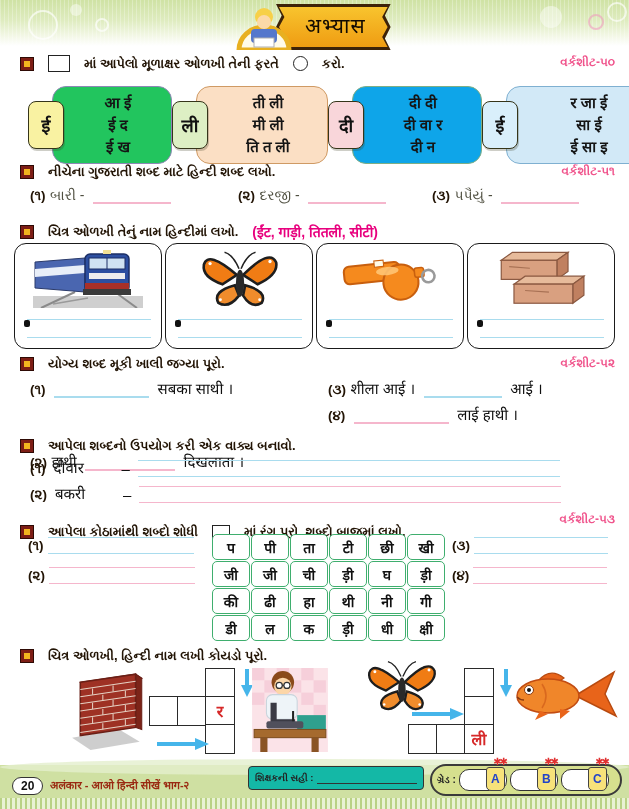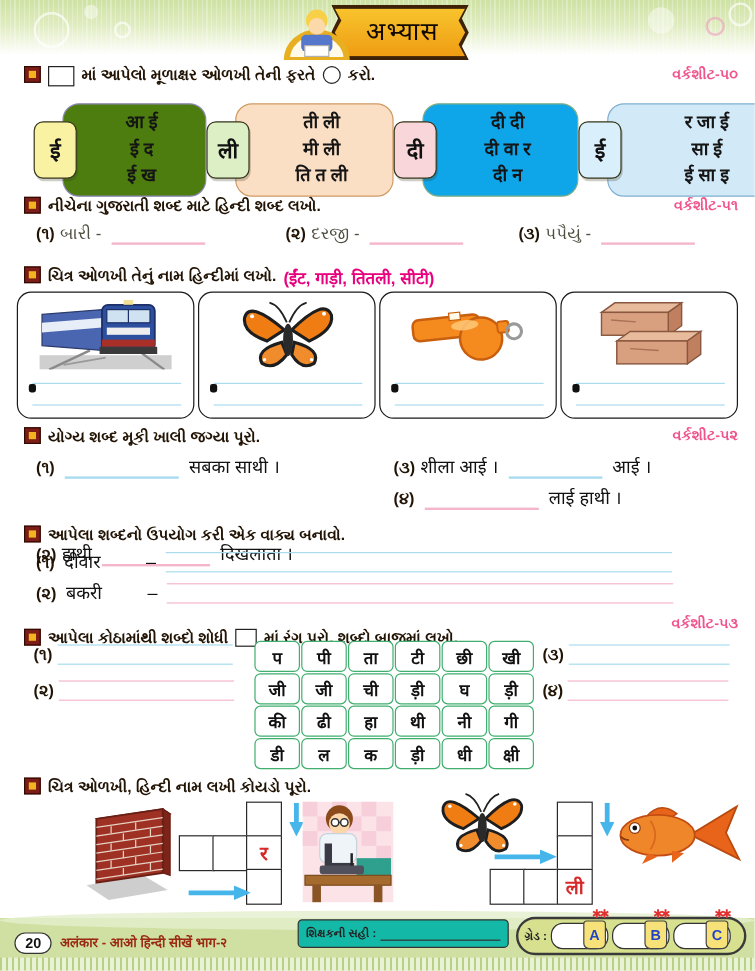--- a/index.html
+++ b/index.html
@@ -17,21 +17,21 @@
 
   
   .banner{position:absolute;top:4px;left:236px;display:flex;align-items:center;z-index:3;}
   .arch{margin-right:-16px;z-index:2;}
   .plank{background:#3d2208;padding:3px;clip-path:polygon(0 0,100% 0,95% 25%,100% 50%,95% 75%,100% 100%,0 100%,5% 75%,0 50%,5% 25%);}
   .plank-in{background:linear-gradient(180deg,#f8c42e,#ef9c12);padding:4px 22px 8px 26px;
     clip-path:polygon(0 0,100% 0,95% 25%,100% 50%,95% 75%,100% 100%,0 100%,5% 75%,0 50%,5% 25%);
     font-size:21px;font-weight:normal;color:#120a02;letter-spacing:1px;}
 
   
-  .q{position:absolute;left:20px;display:flex;gap:6px;
+  .q{position:absolute;left:20px;display:flex;align-items:center;gap:14px;
      font-weight:bold;color:#221405;font-size:13px;white-space:nowrap;}
   .bullet{flex:0 0 auto;width:12px;height:12px;background:#7d1d15;border:1.5px solid #2e0a05;position:relative;}
   .bullet::after{content:"";position:absolute;inset:3px;background:#f2b51f;}
   .sq{display:inline-block;width:20px;height:15px;background:#fff;border:1.5px solid #222;vertical-align:middle;}
   .sq.small{width:16px;height:13px;}
   .circ{display:inline-block;width:13px;height:13px;background:#fff;border:1.5px solid #222;border-radius:50%;vertical-align:middle;}
   .ws{position:absolute;right:14px;color:#f0548c;font-weight:bold;font-size:12px;}
 
   .num{font-weight:bold;color:#221405;font-size:13.5px;}
   .guj{color:#4f4f40;font-size:14px;}
@@ -45,21 +45,21 @@
 
   
   .lrow{position:absolute;top:86px;left:28px;right:8px;display:flex;justify-content:space-between;}
   .lgroup{display:flex;align-items:center;}
   .ltab{position:relative;z-index:2;width:34px;height:46px;border:1.8px solid #35351a;border-radius:8px;
     display:flex;align-items:center;justify-content:center;font-size:18px;font-weight:bold;color:#111;
     margin-right:-12px;box-shadow:1px 2px 0 rgba(60,60,30,.25);}
   .lbox{height:76px;border:1.8px solid;border-radius:14px;display:flex;flex-direction:column;
     justify-content:center;text-align:center;font-size:15px;font-weight:bold;color:#151515;
     line-height:1.45;padding-left:12px;}
-  .t1{background:#f9f2a2;} .b1{width:106px;background:#4d7c0f;border-color:#8d87b5;}
+  .t1{background:#f9f2a2;} .b1{width:106px;background:#22c55e;border-color:#8d87b5;}
   .t2{background:#ddefc4;} .b2{width:118px;background:#fbdfc4;border-color:#cf9a64;}
   .t3{background:#f9d6da;} .b3{width:116px;background:#0ea5e9;border-color:#7fae85;}
   .t4{background:#d9effb;} .b4{width:140px;background:#d2e9f7;border-color:#7fb0d1;}
 
   
   .cards{position:absolute;top:243px;left:14px;right:14px;display:flex;justify-content:space-between;}
   .card{width:146px;height:104px;border:1.6px solid #1a1a1a;border-radius:12px;background:#fff;position:relative;}
   .cimg{height:66px;display:flex;align-items:center;justify-content:center;overflow:hidden;}
   .cline{position:absolute;left:12px;right:10px;border-top:1.7px solid #a9dcee;}
   .cl1{bottom:28px;} .cl2{bottom:10px;}

